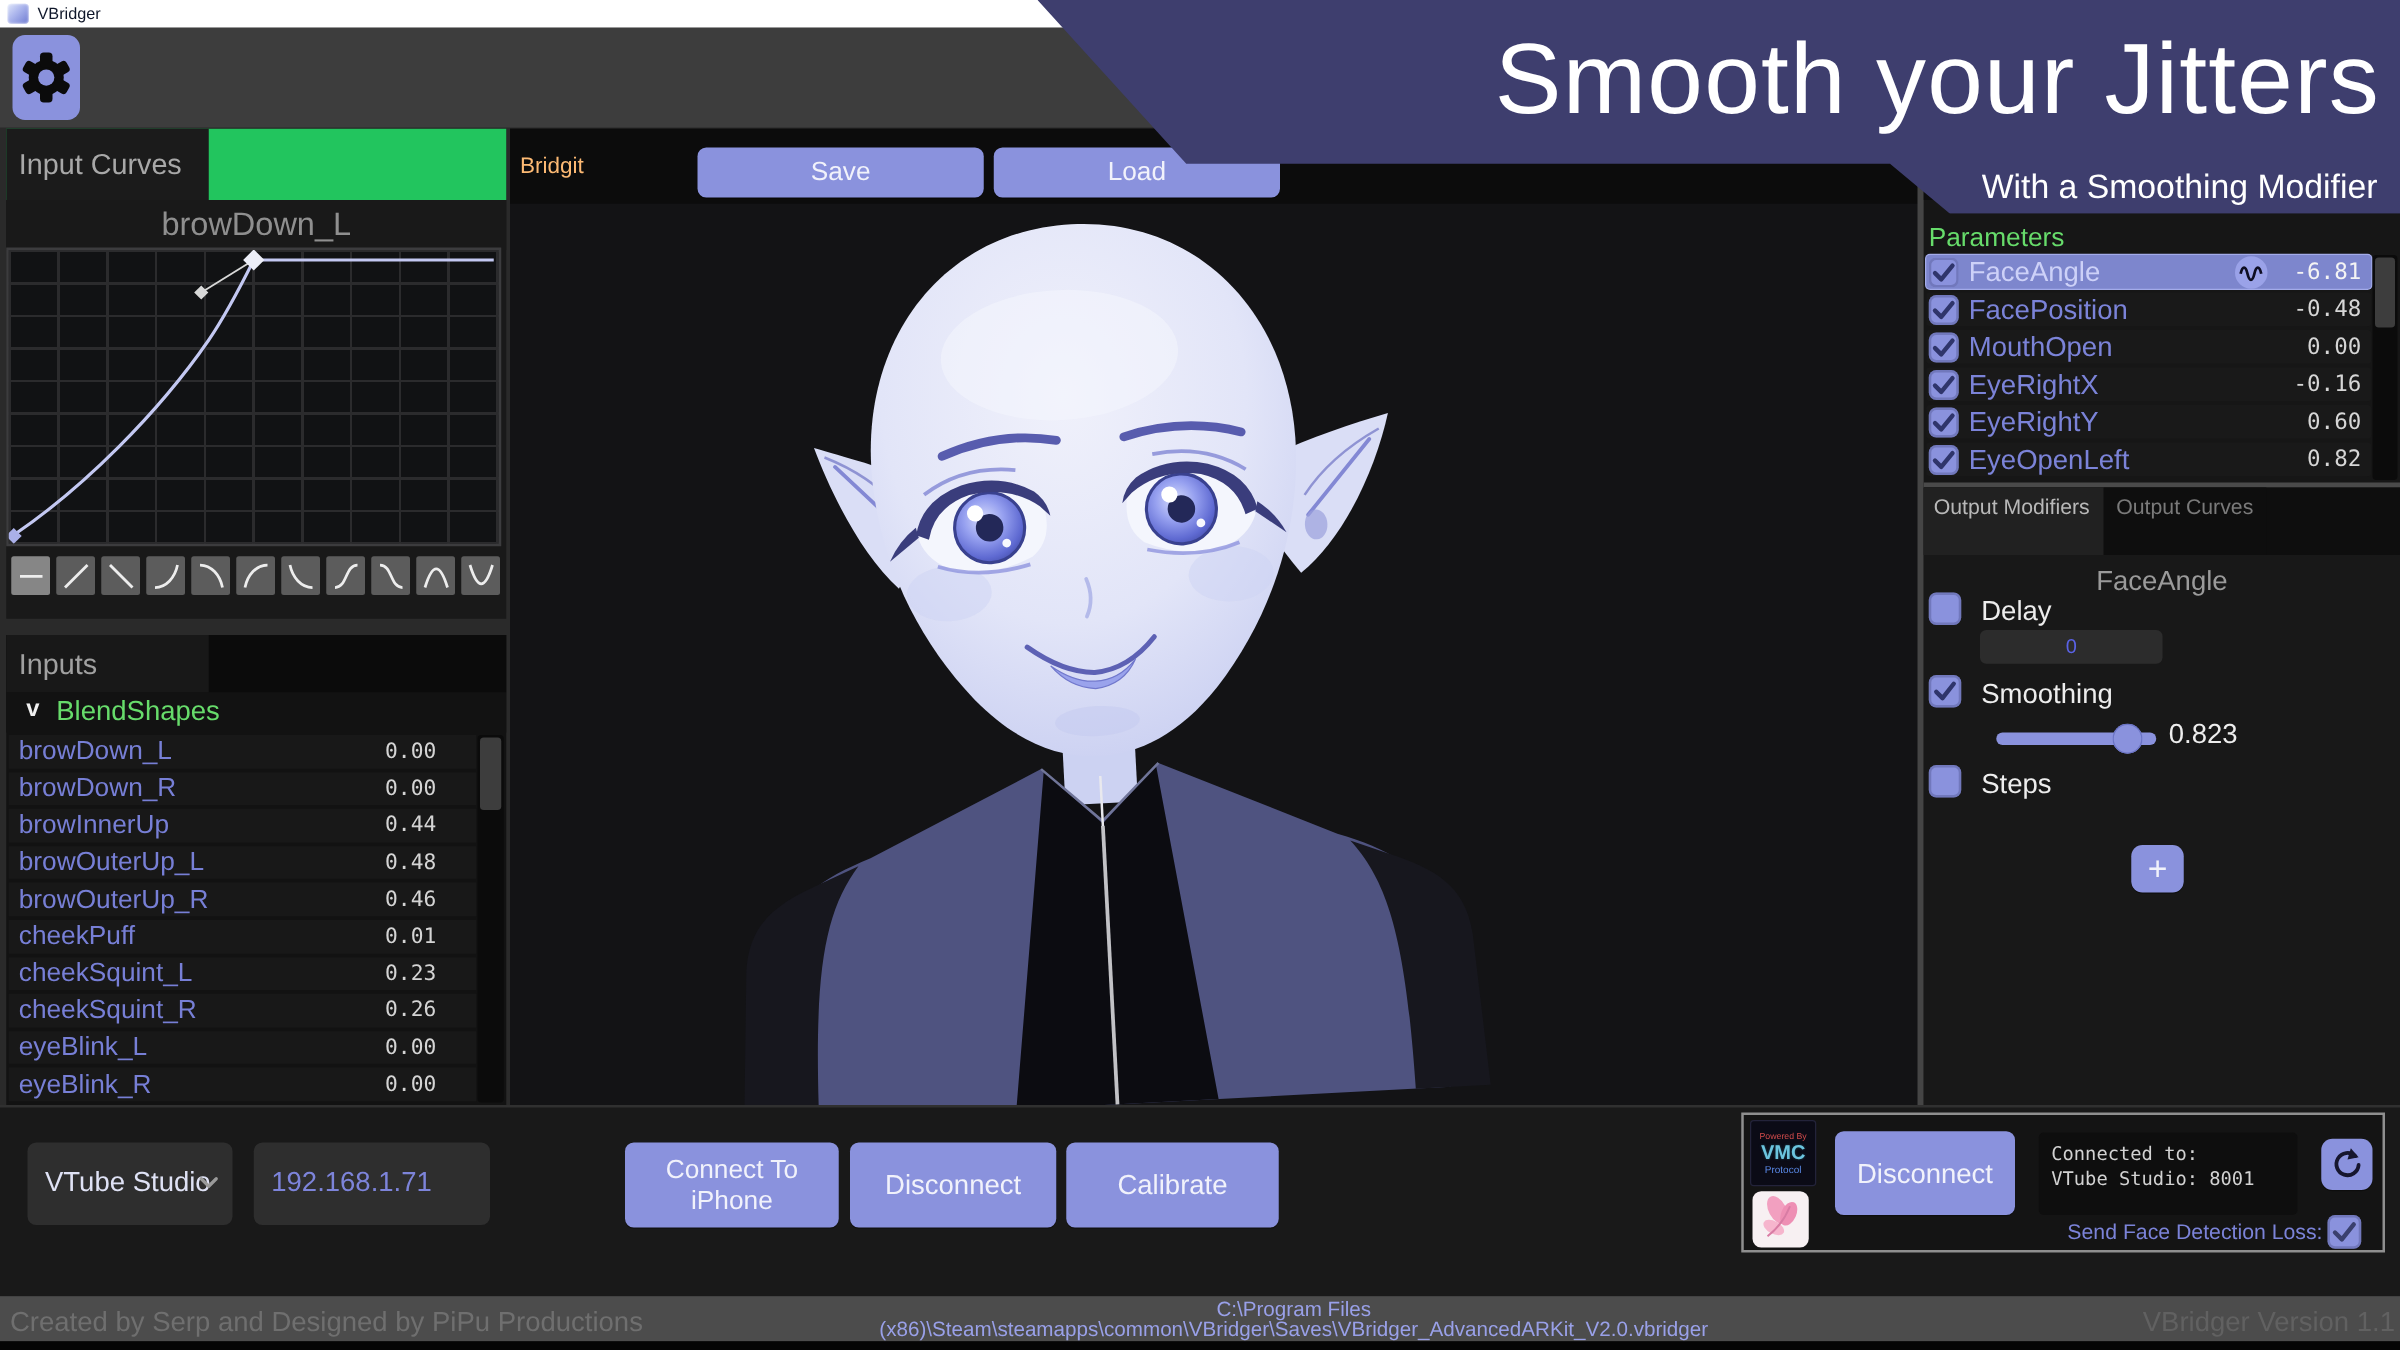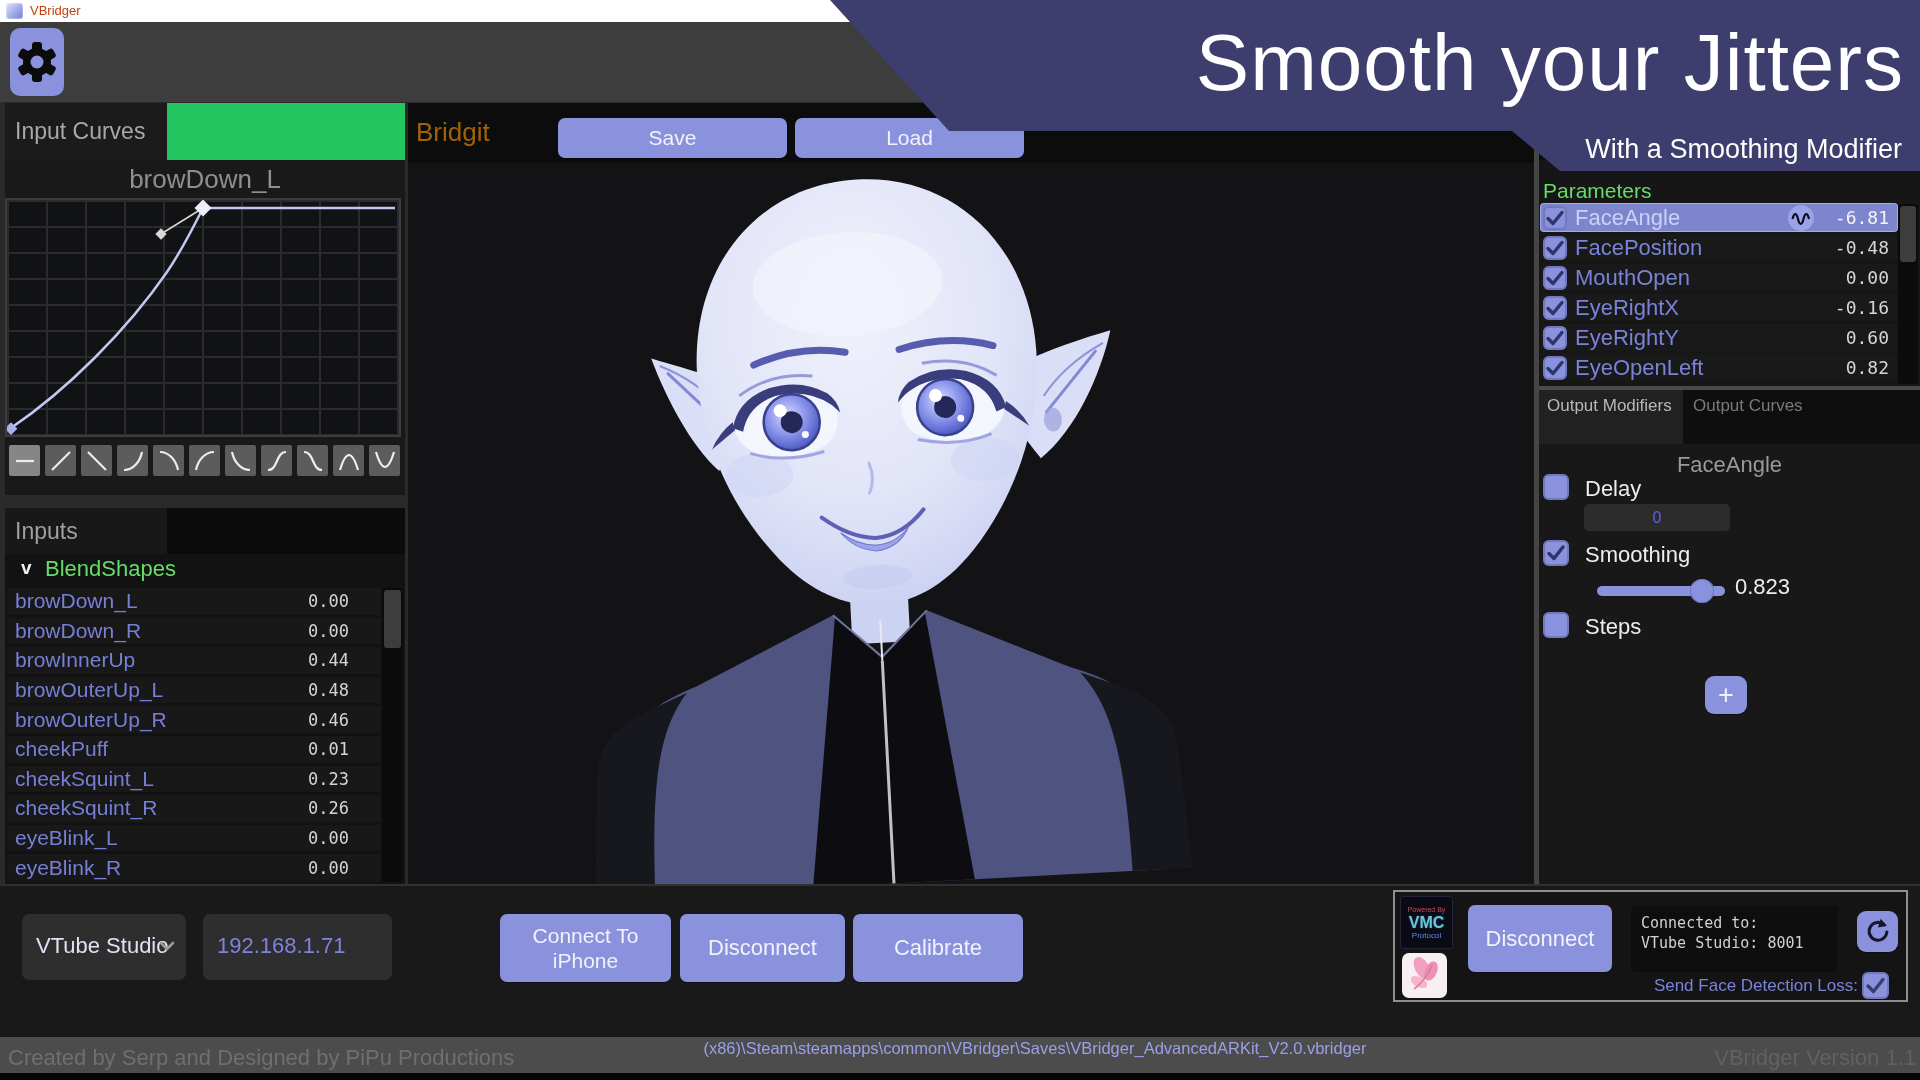--- a/index.html
+++ b/index.html
@@ -4,21 +4,21 @@
 <style>
   html,body{margin:0;padding:0;background:#101010;}
   #app{position:relative;width:1920px;height:1080px;overflow:hidden;background:#2a2a2a;
        font-family:"Liberation Sans",sans-serif;-webkit-font-smoothing:antialiased;}
   .mono{font-family:"DejaVu Sans Mono",monospace;}
 
   
   #titlebar{position:absolute;left:0;top:0;width:1920px;height:22px;background:#ffffff;z-index:5;}
   #titlebar .appicon{position:absolute;left:6px;top:3px;width:17px;height:16px;border-radius:3px;
      background:linear-gradient(135deg,#dfe6fa 0%,#aab4ec 45%,#6f7bd2 100%);box-shadow:inset 0 0 2px #fff;}
-  #titlebar .wtitle{position:absolute;left:30px;top:0;line-height:22px;font-size:13px;color:#c2410c;}
+  #titlebar .wtitle{position:absolute;left:30px;top:0;line-height:22px;font-size:13px;color:#0f172a;}
 
   
   #toolbar{position:absolute;left:0;top:22px;width:1920px;height:80px;background:#3d3d3d;z-index:1;}
   #gearbtn{position:absolute;left:10px;top:28px;width:54px;height:68px;background:#8a92dd;border-radius:10px;z-index:2;}
   #gearbtn svg{position:absolute;left:0;top:7px;}
 
   
   #banner{position:absolute;left:800px;top:0;width:1120px;height:171px;background:#3e3e6e;z-index:30;
      clip-path:polygon(30px 0px,1120px 0px,1120px 171px,760px 171px,712px 131px,149px 131px);}
   #banner .btitle{position:absolute;right:16px;top:0;height:130px;line-height:126px;font-size:80px;color:#ffffff;
@@ -59,21 +59,21 @@
   #inlist{position:absolute;left:2px;top:80px;width:374px;}
   .inrow{height:26.6px;margin-bottom:3px;background:#181818;display:flex;align-items:center;}
   .inrow .nm{flex:1;padding-left:8px;font-size:21px;color:#777fd6;line-height:26px;}
   .inrow .vl{padding-right:32px;font-size:17px;color:#d4d4d4;}
   #inscroll{position:absolute;right:2px;top:80px;width:21px;height:294px;}
   #inscroll .scrollthumb{width:17px;height:58px;margin:2px auto 0;}
 
   
   #centerpanel{position:absolute;left:408px;top:103px;width:1128px;height:781px;background:#0c0c0c;}
   #centerpanel .header{position:absolute;left:0;top:0;width:100%;height:60px;background:#0c0c0c;}
-  #centerpanel .vtitle{position:absolute;left:8px;top:0;line-height:58px;font-size:26px;color:#a16207;}
+  #centerpanel .vtitle{position:absolute;left:8px;top:0;line-height:58px;font-size:18px;color:#fdba74;}
   #savebtn{position:absolute;left:150px;top:15px;width:229px;height:40px;font-size:21px;}
   #loadbtn{position:absolute;left:387px;top:15px;width:229px;height:40px;font-size:21px;}
   #viewport{position:absolute;left:0;top:60px;width:1128px;height:721px;background:#131315;overflow:hidden;}
 
   
   #vdivider{position:absolute;left:1534px;top:103px;width:5px;height:781px;background:#454545;}
 
   
   #rightpanel{position:absolute;left:1539px;top:103px;width:381px;height:781px;background:#161616;}
   #rightpanel .ptophdr{position:absolute;left:0;top:0;width:100%;height:57px;background:#0d0d0d;}
@@ -523,19 +523,20 @@
           <svg width="27" height="27">
             <polyline points="6,14 11.5,19.5 21,7.5" fill="none" stroke="#3a406e" stroke-width="3.5" stroke-linecap="round" stroke-linejoin="round"></polyline>
           </svg>
         </span>
     </div>
   </div>
 
   <div id="footer">
     <div class="credits">Created by Serp and Designed by PiPu Productions</div>
     <div class="pathblock">
+      <div>C:\Program Files</div>
       <div>(x86)\Steam\steamapps\common\VBridger\Saves\VBridger_AdvancedARKit_V2.0.vbridger</div>
     </div>
     <div class="version">VBridger Version 1.1</div>
   </div>
   <div id="blackstrip"></div>
 
 </div>
 
 </body></html>

